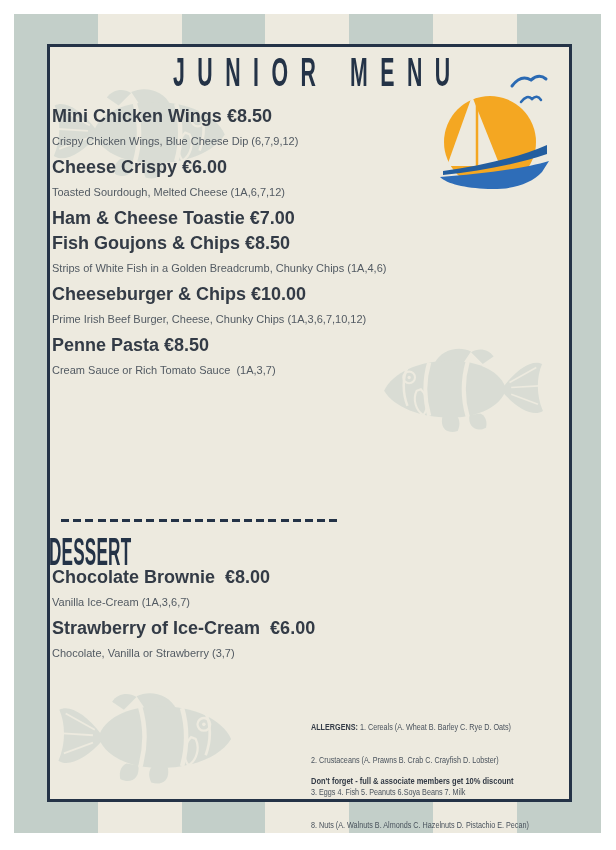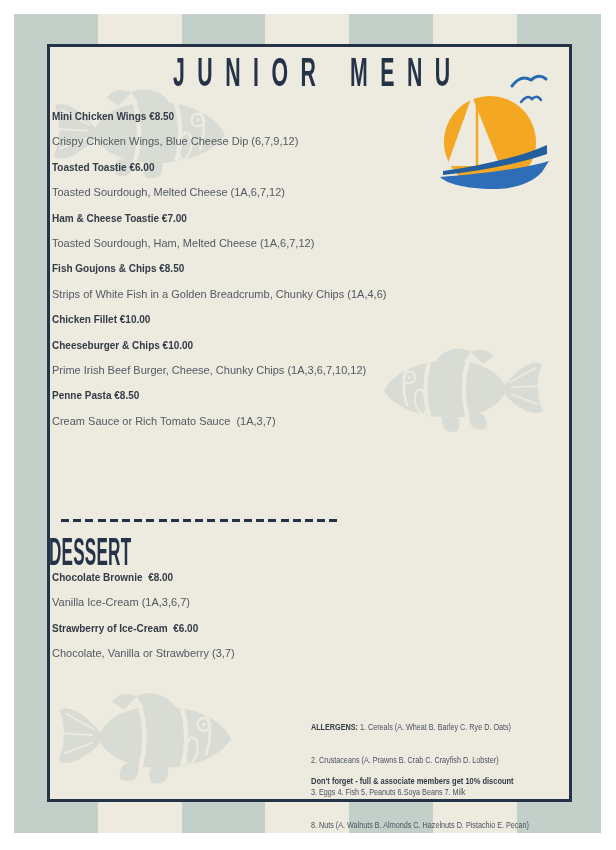--- a/index.html
+++ b/index.html
@@ -22,21 +22,21 @@
   .title{
     position:absolute;left:47px;top:49px;width:525px;z-index:2;
     text-align:center;font-weight:bold;font-size:41px;color:#243347;
     letter-spacing:24px;word-spacing:6px;white-space:nowrap;
     transform:scaleX(0.52);transform-origin:center top;
   }
   .logo{position:absolute;left:433px;top:68px;z-index:2;}
   .list{position:absolute;left:52px;width:508px;z-index:2;}
   .main-list{top:104px;}
   .dessert-list{top:565px;}
-  .iname{font-size:10px;font-weight:bold;color:#333b46;line-height:25.4px;white-space:pre;}
+  .iname{font-size:18px;font-weight:bold;color:#333b46;line-height:25.4px;white-space:pre;}
   .idesc{font-size:11px;color:#525a62;line-height:25.4px;white-space:pre;}
   .divider{
     position:absolute;left:61px;top:519px;width:276px;height:3px;z-index:2;
     background:repeating-linear-gradient(90deg,#243347 0px,#243347 8px,transparent 8px,transparent 12.2px);
   }
   .dessert-heading{
     position:absolute;left:49px;top:531px;z-index:2;
     font-size:38px;font-weight:bold;color:#243347;letter-spacing:0.5px;white-space:nowrap;
     transform:scaleX(0.45);transform-origin:left top;
   }
@@ -113,33 +113,31 @@
     <path d="M79,18 Q88,6 98,12 Q106,5 113,11" fill="none" stroke="#2b6ab3" stroke-width="3" stroke-linecap="round"></path>
     <path d="M88,34 Q94,26 99,31 Q104,26 108,32" fill="none" stroke="#2b6ab3" stroke-width="2.5" stroke-linecap="round"></path>
   </svg>
 
   <div class="list main-list">
     <div>
       <div class="iname"><span>Mini Chicken Wings</span> <span>€8.50</span></div>
       <div class="idesc">Crispy Chicken Wings, Blue Cheese Dip (6,7,9,12)</div>
     </div>
     <div>
-      <div class="iname"><span>Toasted Toastie</span> <span>€6.00</span></div>
+      <div class="iname"><span>Cheese Crispy</span> <span>€6.00</span></div>
       <div class="idesc">Toasted Sourdough, Melted Cheese (1A,6,7,12)</div>
     </div>
     <div>
       <div class="iname"><span>Ham &amp; Cheese Toastie</span> <span>€7.00</span></div>
-      <div class="idesc">Toasted Sourdough, Ham, Melted Cheese (1A,6,7,12)</div>
     </div>
     <div>
       <div class="iname"><span>Fish Goujons &amp; Chips</span> <span>€8.50</span></div>
       <div class="idesc">Strips of White Fish in a Golden Breadcrumb, Chunky Chips (1A,4,6)</div>
     </div>
     <div>
-      <div class="iname"><span>Chicken Fillet</span> <span>€10.00</span></div>
     </div>
     <div>
       <div class="iname"><span>Cheeseburger &amp; Chips</span> <span>€10.00</span></div>
       <div class="idesc">Prime Irish Beef Burger, Cheese, Chunky Chips (1A,3,6,7,10,12)</div>
     </div>
     <div>
       <div class="iname"><span>Penne Pasta</span> <span>€8.50</span></div>
       <div class="idesc">Cream Sauce or Rich Tomato Sauce  (1A,3,7)</div>
     </div>
   </div>

